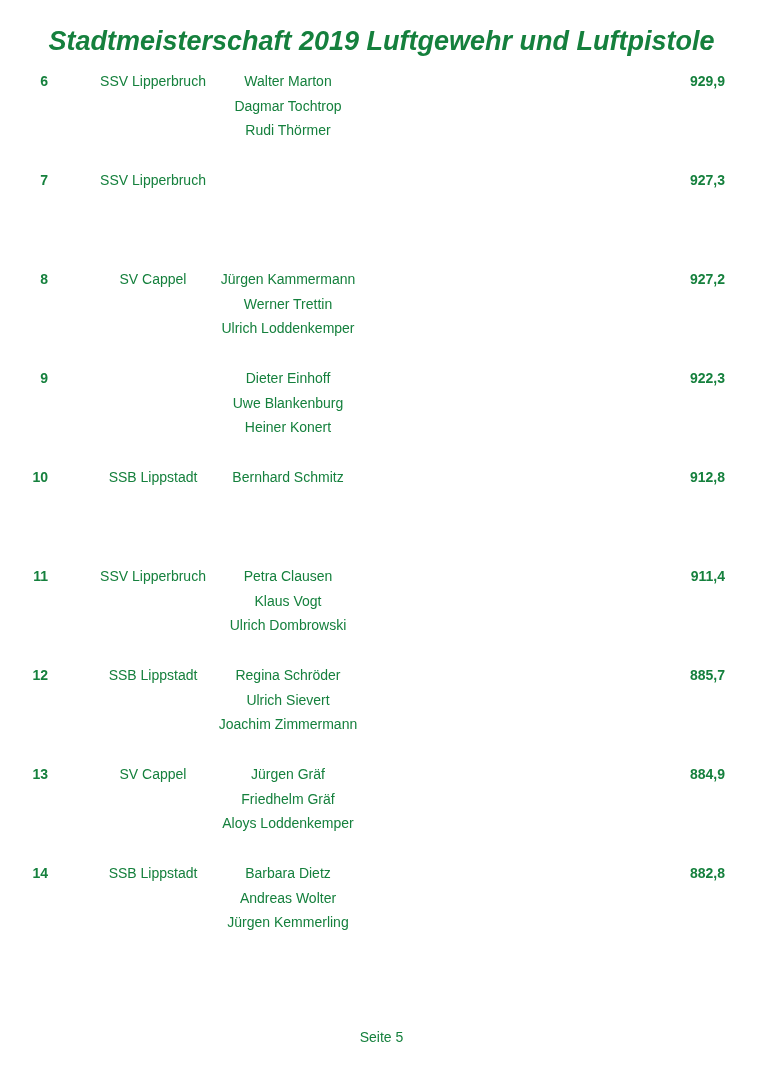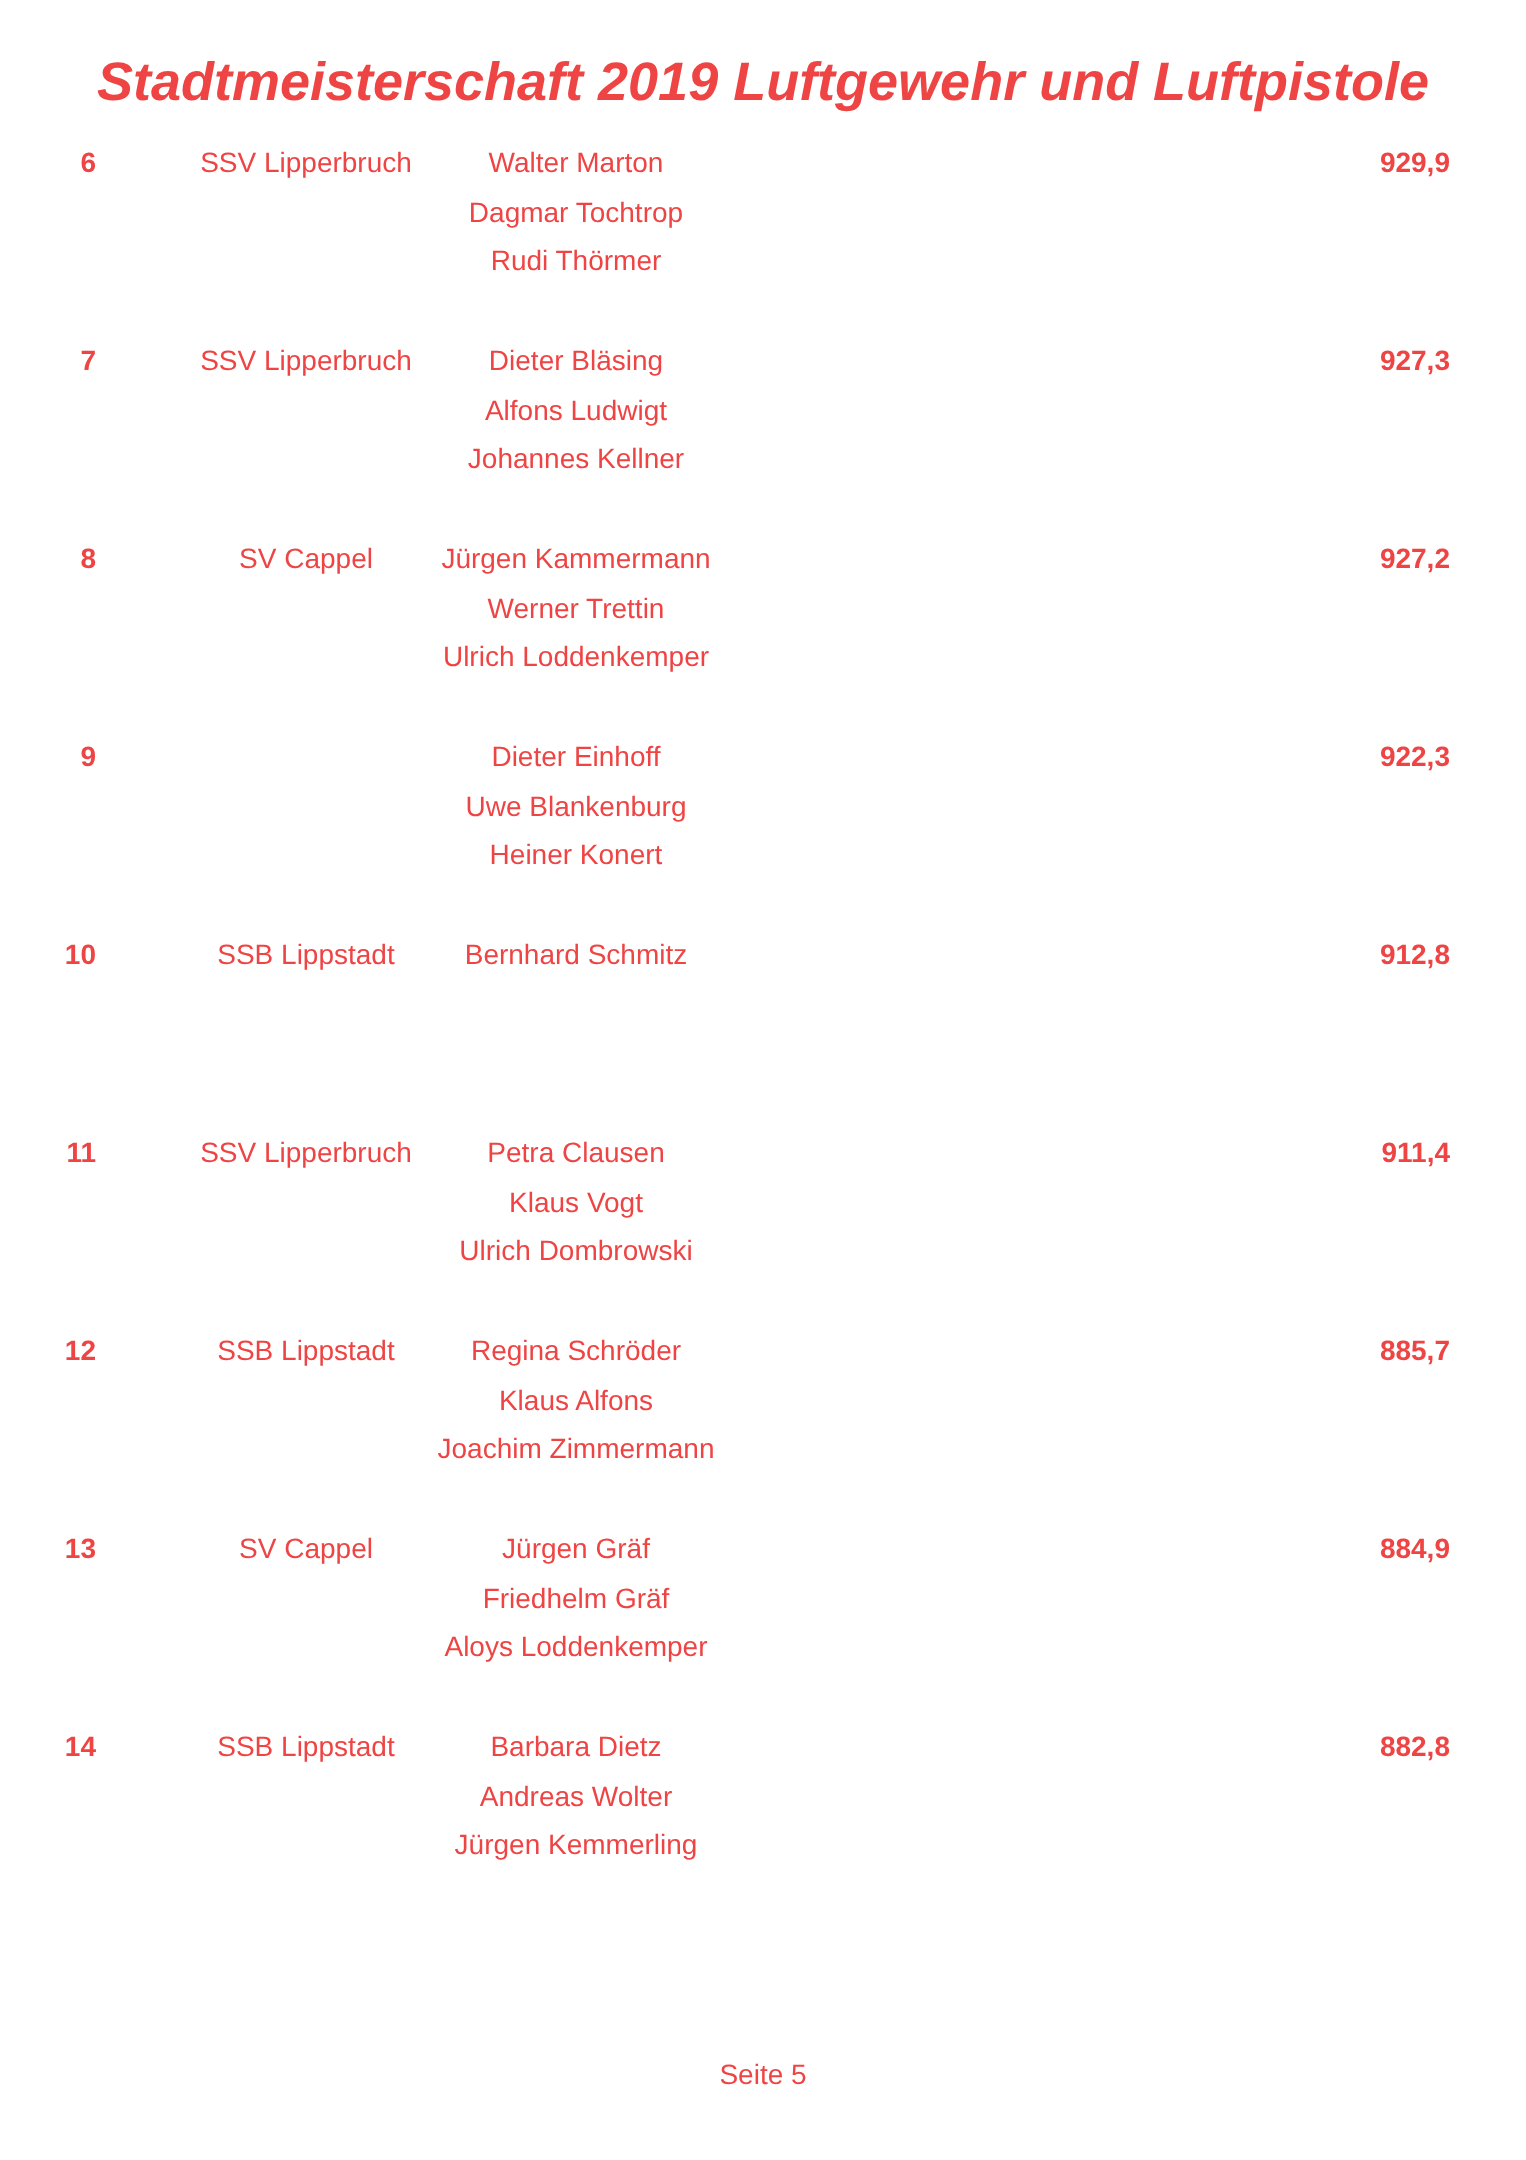--- a/index.html
+++ b/index.html
@@ -5,21 +5,21 @@
   html, body {
     margin: 0;
     padding: 0;
     background: #ffffff;
   }
   .page {
     position: relative;
     width: 763px;
     height: 1080px;
     background: #ffffff;
-    color: #ef4444;
+    color: #15803d;
     font-family: "Liberation Sans", sans-serif;
     overflow: hidden;
   }
   .doc-title {
     position: absolute;
     top: 26px;
     left: 0;
     width: 100%;
     text-align: center;
     font-size: 27px;
@@ -99,25 +99,20 @@
           <div class="shooter-line">Walter Marton</div>
           <div class="shooter-line">Dagmar Tochtrop</div>
           <div class="shooter-line">Rudi Thörmer</div>
         </div>
     <div class="cell score-cell">929,9</div>
   </div>
 
   <div class="team-row">
     <div class="cell rank-cell">7</div>
     <div class="cell club-cell">SSV Lipperbruch</div>
-    <div class="cell names-cell">
-          <div class="shooter-line">Dieter Bläsing</div>
-          <div class="shooter-line">Alfons Ludwigt</div>
-          <div class="shooter-line">Johannes Kellner</div>
-        </div>
     <div class="cell score-cell">927,3</div>
   </div>
 
   <div class="team-row">
     <div class="cell rank-cell">8</div>
     <div class="cell club-cell">SV Cappel</div>
     <div class="cell names-cell">
           <div class="shooter-line">Jürgen Kammermann</div>
           <div class="shooter-line">Werner Trettin</div>
           <div class="shooter-line">Ulrich Loddenkemper</div>
@@ -153,21 +148,21 @@
           <div class="shooter-line">Ulrich Dombrowski</div>
         </div>
     <div class="cell score-cell">911,4</div>
   </div>
 
   <div class="team-row">
     <div class="cell rank-cell">12</div>
     <div class="cell club-cell">SSB Lippstadt</div>
     <div class="cell names-cell">
           <div class="shooter-line">Regina Schröder</div>
-          <div class="shooter-line">Klaus Alfons</div>
+          <div class="shooter-line">Ulrich Sievert</div>
           <div class="shooter-line">Joachim Zimmermann</div>
         </div>
     <div class="cell score-cell">885,7</div>
   </div>
 
   <div class="team-row">
     <div class="cell rank-cell">13</div>
     <div class="cell club-cell">SV Cappel</div>
     <div class="cell names-cell">
           <div class="shooter-line">Jürgen Gräf</div>

